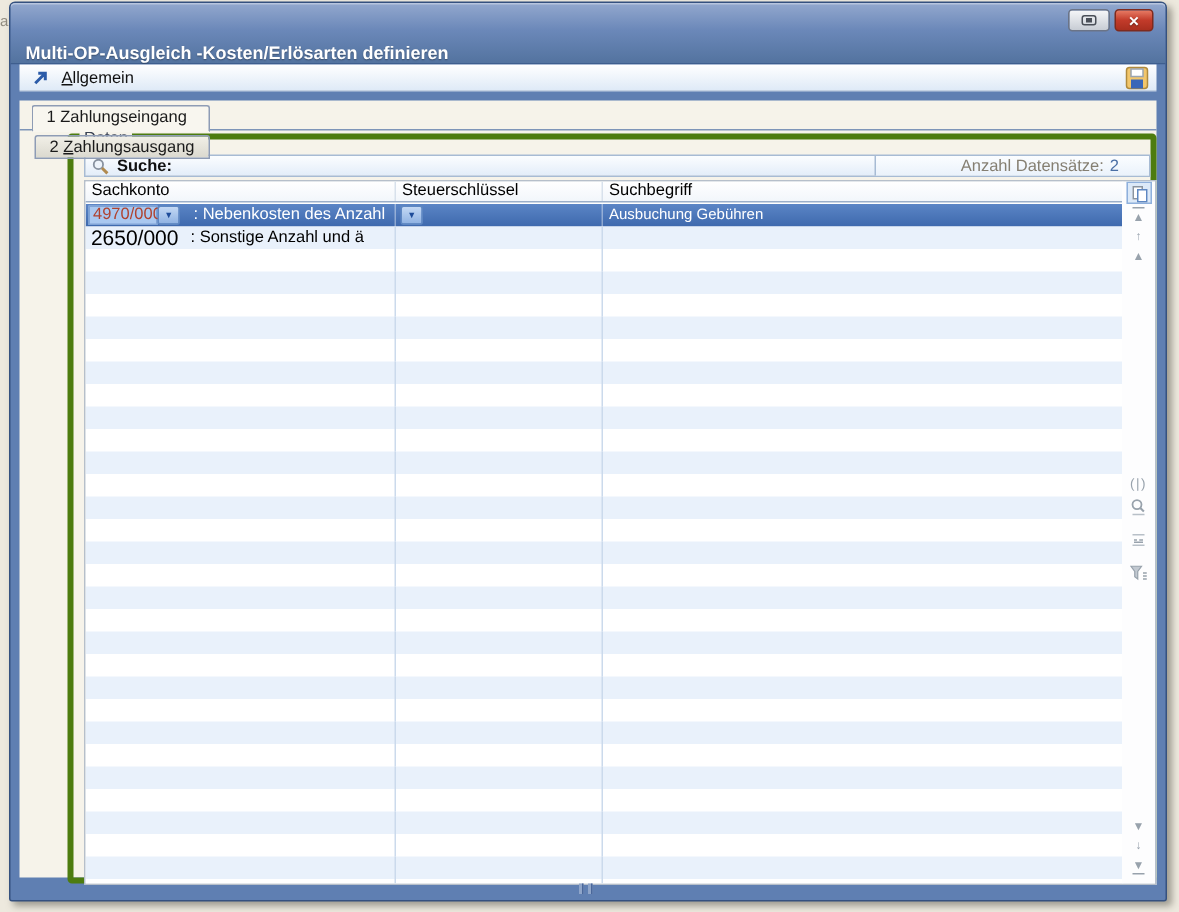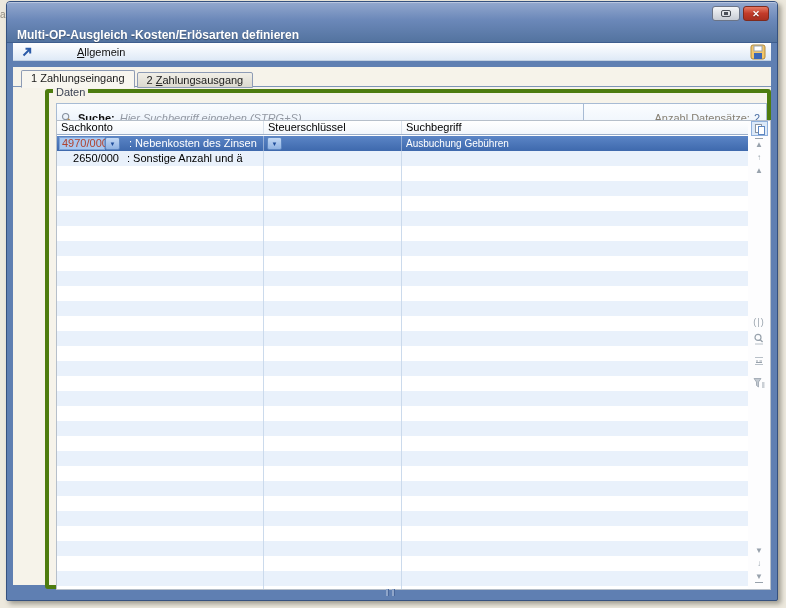--- a/index.html
+++ b/index.html
@@ -19,68 +19,68 @@
   .controls { position:absolute; right:8px; top:4px; display:flex; gap:3px; }
   .btn-dock { width:28px; height:15px; border:1px solid #6B7487; border-radius:3px;
     background:linear-gradient(#F5F6F8,#C7CCD4); display:flex; align-items:center; justify-content:center; }
   .dock-glyph { width:10px; height:7px; border:1px solid #4A4F58; border-radius:2px; position:relative; }
   .dock-glyph::after { content:""; position:absolute; left:2px; top:1px; width:4px; height:3px; background:#4A4F58; }
   .btn-close { width:26px; height:15px; border:1px solid #7E2A1E; border-radius:3px;
     background:linear-gradient(#E77B64,#C23B2A 50%,#A92F1F); color:#fff; font-size:9px; font-weight:bold;
     display:flex; align-items:center; justify-content:center; text-shadow:0 1px 1px rgba(0,0,0,.45); }
 
   .toolbar { margin:0 6px; height:18px; background:linear-gradient(#FFFFFF,#DFEAF7);
-    border-bottom:1px solid #C2D0E2; display:flex; align-items:center; padding:0 8px; position:relative;gap:36px; }
+    border-bottom:1px solid #C2D0E2; display:flex; align-items:center; padding:0 8px; position:relative; }
   .menu-label { font-size:11px; color:#101010; margin-left:8px; }
   .accel { text-decoration:underline; }
   .save-btn { position:absolute; right:5px; top:1px; width:16px; height:16px; }
 
   .band { height:6px; }
 
   .content { margin:0 6px; background:#F6F3EA; flex:1; position:relative; }
 
   .tab-line { position:absolute; left:0; right:0; top:19px; height:1px; background:#7E95B8; z-index:1; }
-  .tab-row { position:absolute; left:8px; top:3px; display:flex; z-index:2; }
+  .tab-row { position:absolute; left:8px; top:3px; display:flex; z-index:2;flex-direction:column; }
   .tab { font-size:11px; color:#1A1A1A; border:1px solid #8E9CB5; border-radius:2px 2px 0 0; padding:1px 9px 0; }
   .tab.active { background:#F8F6EF; height:18px; z-index:3; border-bottom:1px solid #F8F6EF; }
   .tab.inactive { background:linear-gradient(#F1EFE7,#DBD9CF); height:16px; margin-top:2px; margin-left:2px; }
 
   .groupbox { position:absolute; left:8px; top:22px; width:726px; height:500px;
     border:4px solid #4d7c0f; border-radius:3px;margin-left:24px; }
   .gb-legend { position:absolute; top:-7px; left:4px; background:#F6F3EA; padding:0 3px;
     font-size:11px; color:#3A4254; }
 
-  .searchbar { position:absolute; left:7px; top:10px; width:711px; height:30px;
+  .searchbar { position:absolute; left:7px; top:10px; width:711px; height:15px;
     border:1px solid #A7BBD4; display:flex; background:linear-gradient(#FBFDFF,#E3EDF9); }
   .search-left { flex:1; display:flex; align-items:center; padding-left:4px; gap:5px; }
   .search-label { font-size:11px; font-weight:bold; color:#101010; }
   .search-placeholder { font-size:11px; font-style:italic; color:#9298A2; }
   .search-right { width:183px; border-left:1px solid #A7BBD4; display:flex; align-items:center;
-    justify-content:flex-end; padding-right:6px; font-size:11px; background:linear-gradient(#FBFDFF,#EAF2FB); }
+    justify-content:flex-end; padding-right:20px; font-size:11px; background:linear-gradient(#FBFDFF,#EAF2FB); }
   .records-label { color:#857F72; }
   .records-value { color:#4A6FA5; margin-left:4px; }
 
   .grid { position:absolute; left:7px; top:27px; width:715px; height:470px;
     border:1px solid #B6BFCA; background:#fff; overflow:hidden; }
   .thead { height:14px; display:flex; background:linear-gradient(#FFFFFF,#F2F6FB);
     border-bottom:1px solid #9AAEC9; width:692px; }
   .th { font-size:11px; color:#000; padding-left:4px; line-height:13px; border-right:1px solid #D8E1EC; }
   .c1 { width:207px; } .c2 { width:138px; } .c3 { width:347px; }
   .rows { position:absolute; left:0; top:15px; width:692px; bottom:0; overflow:hidden; }
   .trow { height:15px; display:flex; }
   .trow .c { height:15px; border-right:1px solid #CBDAEC; display:flex; align-items:center; }
   .plain { background:#FFFFFF; } .alt { background:#E9F1FB; }
   .sel { background:linear-gradient(#5B85C6,#3E69AD); color:#fff; }
   .sel .c { border-right:1px solid rgba(255,255,255,.4); }
   .cell-text { font-size:10px; line-height:15px; white-space:nowrap; }
   .pad4 { padding-left:4px; }
   .acct-wrap { width:62px; display:flex; margin-left:2px; }
   .acct-box { width:46px; height:13px; background:#A9C8F0; border:1px solid #7FA3D6;
     font-size:11px; line-height:11px; color:#B04330; padding-left:2px; }
-  .acct-num { width:62px; text-align:right; font-size:11px; line-height:15px; color:#000; }
+  .acct-num { width:62px; text-align:right; font-size:14px; line-height:15px; color:#000; }
   .dd-btn { width:15px; height:13px; background:linear-gradient(#C3D8F4,#8FB2E2);
     border:1px solid #5E87C2; border-radius:2px; display:flex; align-items:center; justify-content:center;
     font-size:6px; color:#1E4C9A; line-height:6px; }
   .desc { margin-left:8px; font-size:11px; line-height:15px; white-space:nowrap; }
 
   .navstrip { position:absolute; top:0; right:0; width:22px; bottom:0; background:#FDFDFE; }
   .copy-btn { width:17px; height:15px; margin:0 auto; border:1px solid #8FB0DC; background:#DCE9F8; position:relative; }
   .copy-btn .pg1 { position:absolute; left:3px; top:2px; width:7px; height:9px; background:#fff; border:1px solid #8A94A0; }
   .copy-btn .pg2 { position:absolute; left:6px; top:4px; width:7px; height:9px; background:#fff; border:1px solid #5E87C2; }
   .nav-i { font-size:8px; color:#98A2AC; text-align:center; line-height:13px; width:22px; cursor:default; }
@@ -143,21 +143,20 @@
     <div class="groupbox">
       <span class="gb-legend">Daten</span>
 
       <div class="searchbar">
         <div class="search-left">
           <svg width="12" height="12" viewBox="0 0 12 12">
             <circle cx="4.6" cy="4.6" r="3.1" fill="#EDF3FA" stroke="#8892A0" stroke-width="1.2"></circle>
             <path d="M7 7 L10.6 10.6" stroke="#B08A50" stroke-width="2"></path>
           </svg>
           <span class="search-label">Suche:</span>
-          <span class="search-placeholder">Hier Suchbegriff eingeben (STRG+S)</span>
         </div>
         <div class="search-right">
           <span class="records-label">Anzahl Datensätze:</span>
           <span class="records-value">2</span>
         </div>
       </div>
 
       <div class="grid">
         <div class="thead">
           <div class="th c1">Sachkonto</div>
@@ -167,21 +166,21 @@
 
         <div class="rows" id="rows-host">
           <div class="trow sel">
             <div class="c c1">
               <span class="acct-wrap">
                 <span class="acct-box">4970/000</span>
                 <span class="dd-btn">
                     <span>▼</span>
                   </span>
               </span>
-              <span class="desc">: Nebenkosten des Zinsen</span>
+              <span class="desc">: Nebenkosten des Anzahl</span>
             </div>
             <div class="c c2">
               <span class="dd-btn" style="margin-left:3px;">
                   <span>▼</span>
                 </span>
             </div>
             <div class="c c3">
                 <span class="cell-text pad4">Ausbuchung Gebühren</span>
               </div>
           </div>

